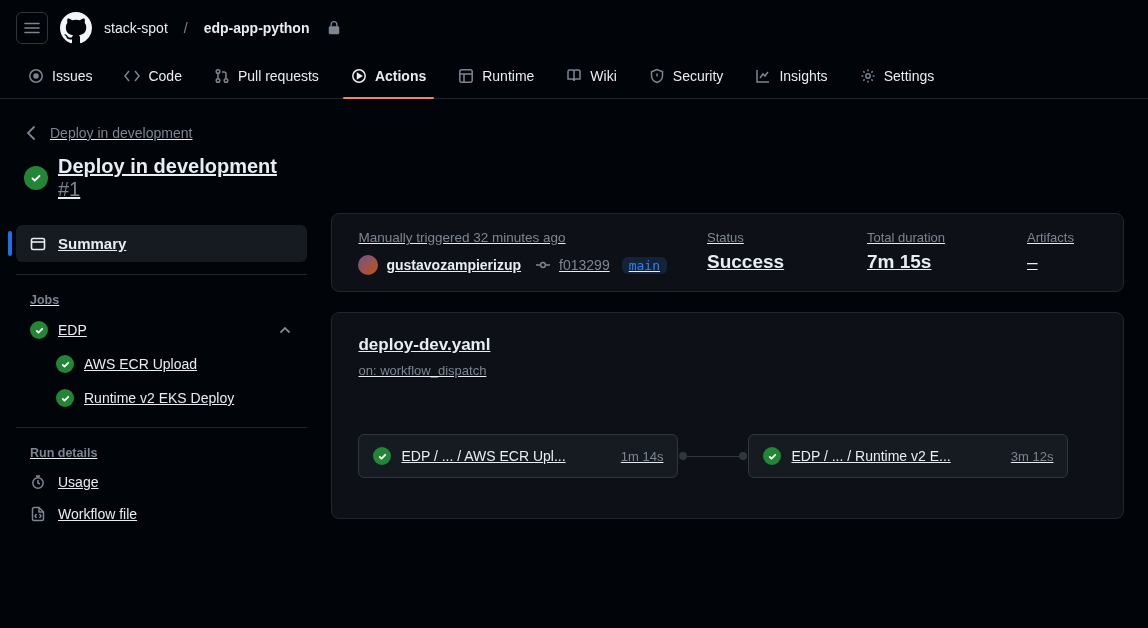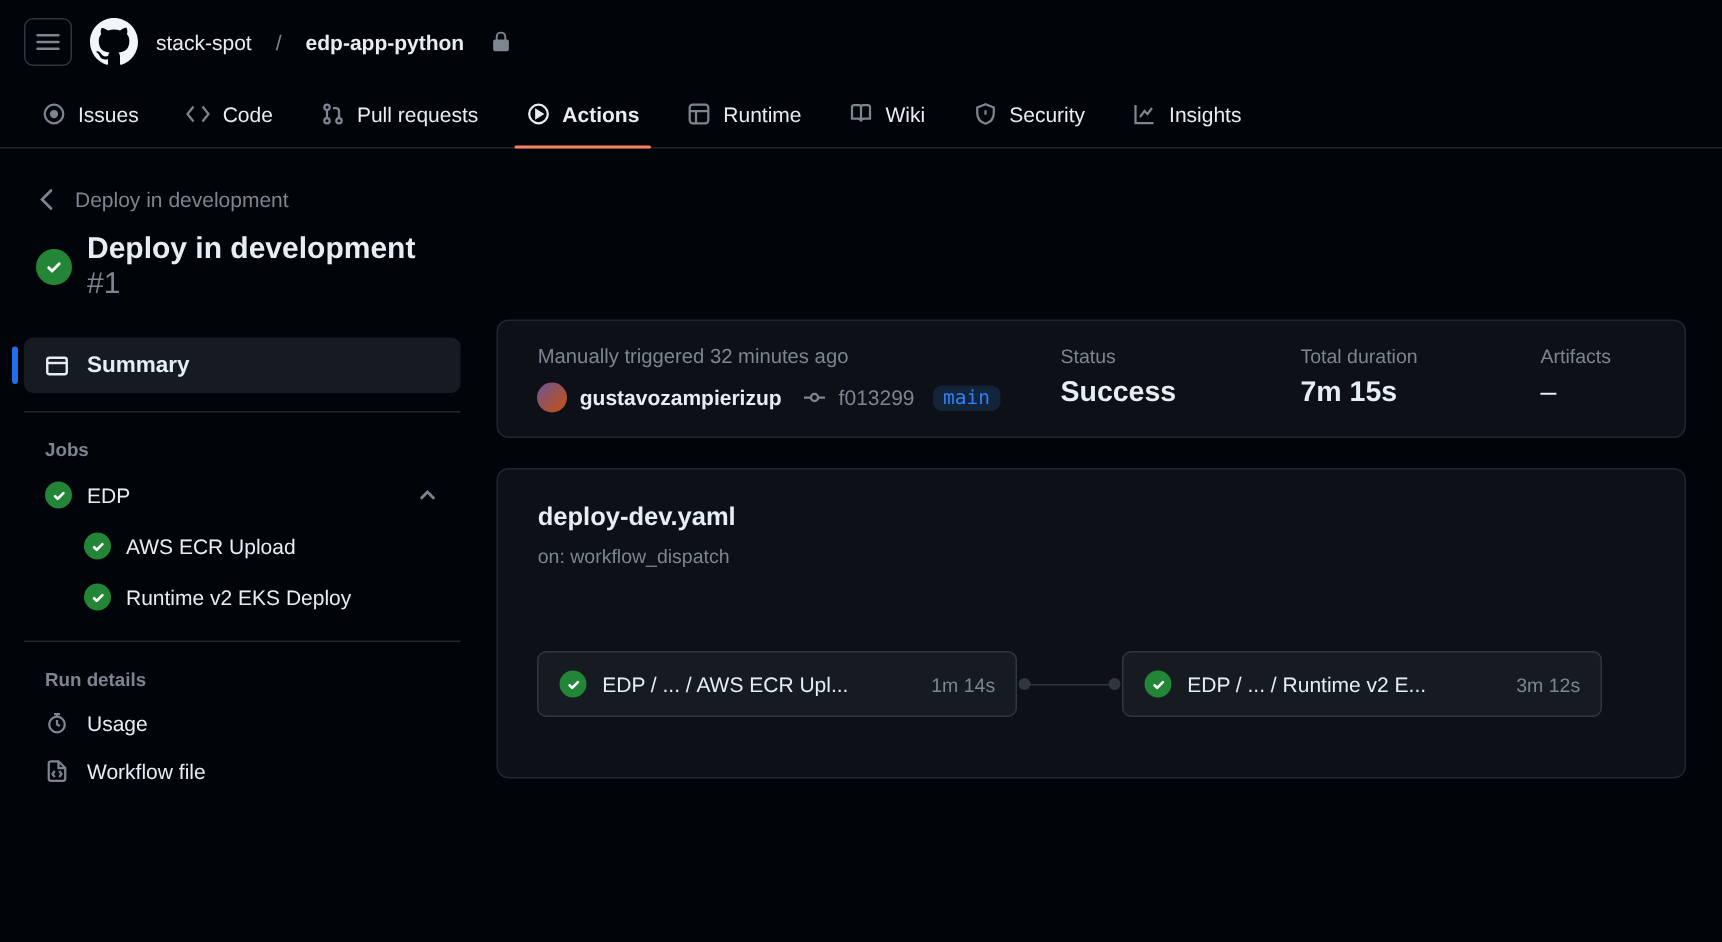--- a/index.html
+++ b/index.html
@@ -55,21 +55,21 @@
   .repo-nav .item svg { color:#7d8590; }
   .repo-nav .item.active::after{
     content:'';
     position:absolute; left:4px; right:4px; bottom:-1px;
     height:2px; background:#f78166; border-radius:2px;
   }
   .repo-nav .item.active { font-weight:600; }
   .repo-nav .item.active svg { color:#e6edf3; }
 
   
-  .main { display:flex; }
+  .main { display:flex;text-decoration:underline; }
   .sidebar {
     width: 350px;
     padding: 20px 8px 20px 16px;
   }
   .content {
     flex:1;
     padding: 20px 24px 20px 16px;
     margin-top: 94px;
   }
 
@@ -265,20 +265,27 @@
         <path d="M8 1.5 2.5 3.7v3.8c0 3.6 2.3 6 5.5 7 3.2-1 5.5-3.4 5.5-7V3.7L8 1.5z"></path>
         <path d="M8 5.5v3M8 11h.01"></path>
       </svg>
     <span>Security</span>
   </div>
   <div class="item">
     <svg width="16" height="16" viewBox="0 0 16 16" fill="none" stroke="currentColor" stroke-width="1.5">
         <path d="M2 2v12h12M5 10l3-4 2 2 3-4"></path>
       </svg>
     <span>Insights</span>
+  </div>
+  <div class="item">
+    <svg width="16" height="16" viewBox="0 0 16 16" fill="none" stroke="currentColor" stroke-width="1.5">
+        <circle cx="8" cy="8" r="2.2"></circle>
+        <path d="M8 1.5v1.8M8 12.7v1.8M3.3 3.3l1.3 1.3M11.4 11.4l1.3 1.3M1.5 8h1.8M12.7 8h1.8M3.3 12.7l1.3-1.3M11.4 4.6l1.3-1.3"></path>
+      </svg>
+    <span>Settings</span>
   </div>
 </div>
 
 <div class="main">
 
   <div class="sidebar">
     <div class="back-row">
       <svg width="16" height="16" viewBox="0 0 16 16" fill="none" stroke="currentColor" stroke-width="1.8">
           <path d="M10 2 4 8l6 6" stroke-linecap="round"></path>
         </svg>

